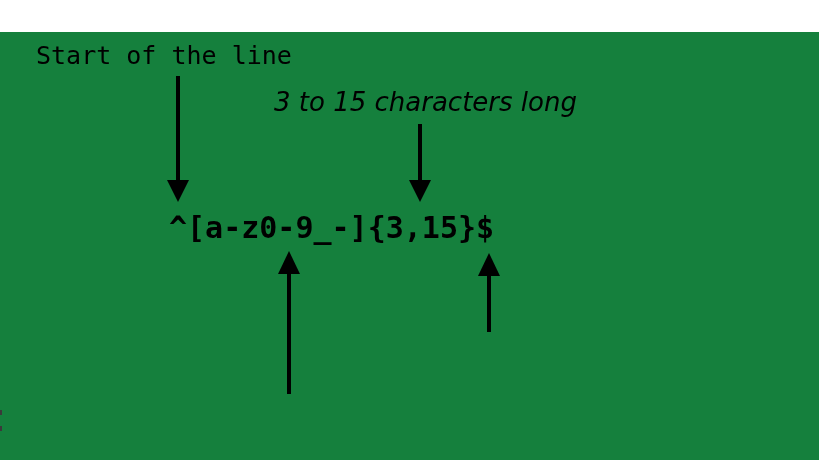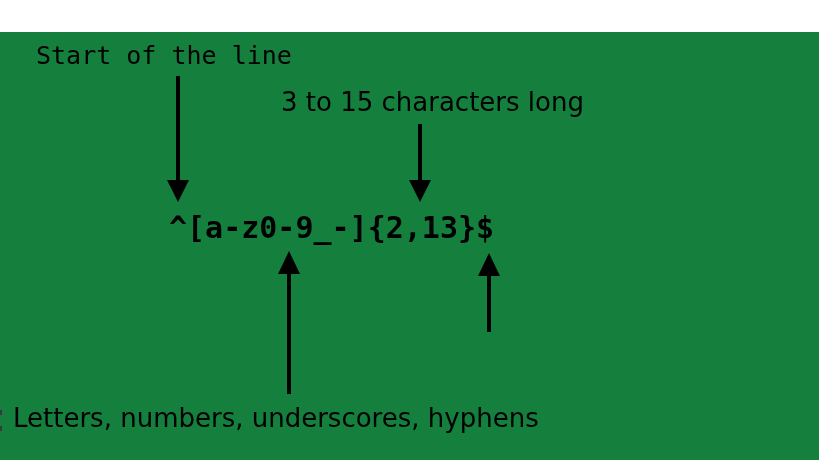--- a/index.html
+++ b/index.html
@@ -67,38 +67,37 @@
 
 <div id="canvas">
 
   <div class="abs label-mono" style="left:36px; top:9px;">Start of the line</div>
 
   <div class="abs">
     <div class="arrow-shaft" style="left:176px; top:44px; height:108px;"></div>
     <div class="arrow-head down" style="left:167px; top:148px;"></div>
   </div>
 
-  <div class="abs label-sans" style="left:281px; top:55px;">3 to 15 characters long</div>
+  <div class="abs label-sans" style="left:274px; top:55px;font-style:italic;">3 to 15 characters long</div>
 
   <div class="abs">
     <div class="arrow-shaft" style="left:418px; top:92px; height:60px;"></div>
     <div class="arrow-head down" style="left:409px; top:148px;"></div>
   </div>
 
-  <div class="abs regex-text" style="left:169px; top:178px;">^[a-z0-9_-]{2,13}$</div>
+  <div class="abs regex-text" style="left:169px; top:178px;">^[a-z0-9_-]{3,15}$</div>
 
   <div class="abs">
     <div class="arrow-head up" style="left:278px; top:219px;"></div>
     <div class="arrow-shaft" style="left:287px; top:240px; height:122px;"></div>
   </div>
 
   <div class="abs">
     <div class="arrow-head up" style="left:478px; top:221px;"></div>
     <div class="arrow-shaft" style="left:487px; top:242px; height:58px;"></div>
   </div>
 
 
-  <div class="abs label-sans" style="left:13px; top:371px;">Letters, numbers, underscores, hyphens</div>
 
   <div class="stray-mark" style="left:0px; top:378px; width:2px; height:5px;"></div>
   <div class="stray-mark" style="left:0px; top:394px; width:2px; height:5px;"></div>
 
 </div>
 
 </body></html>

